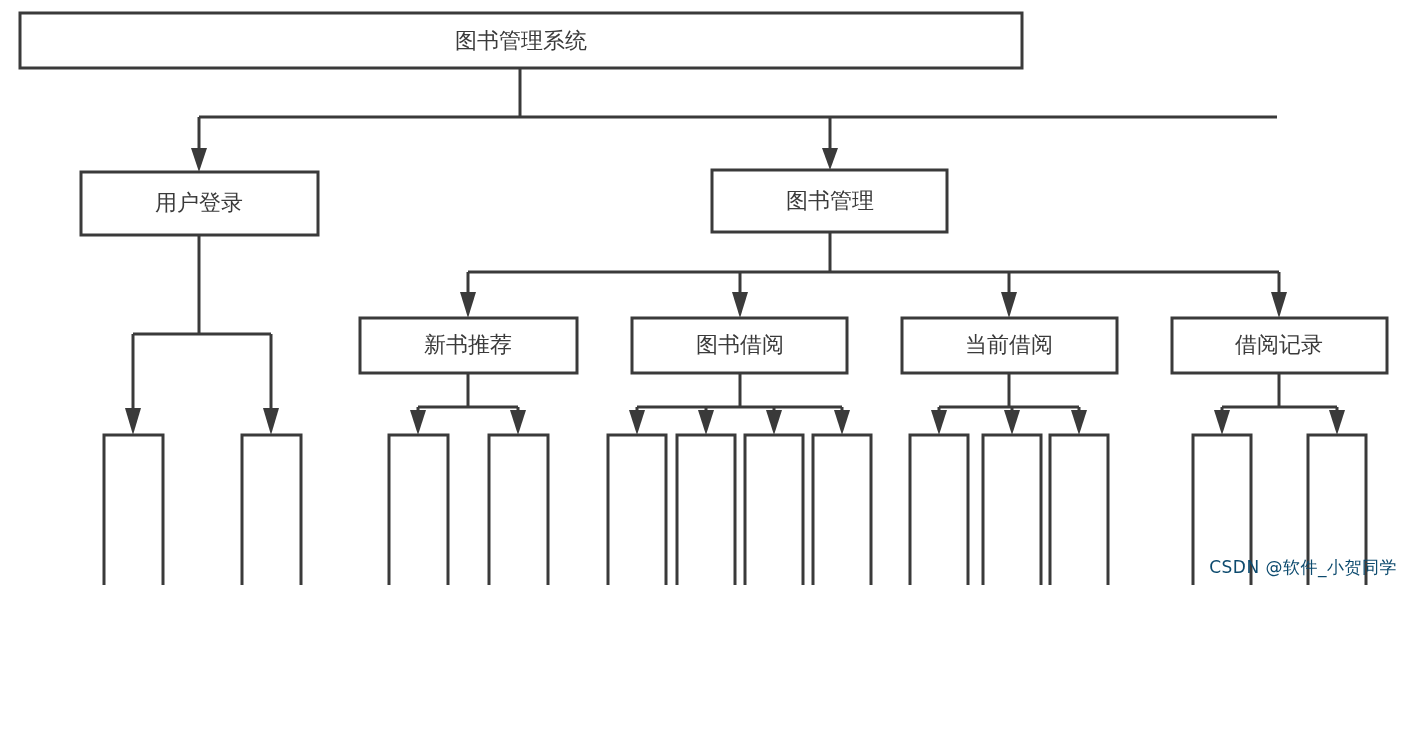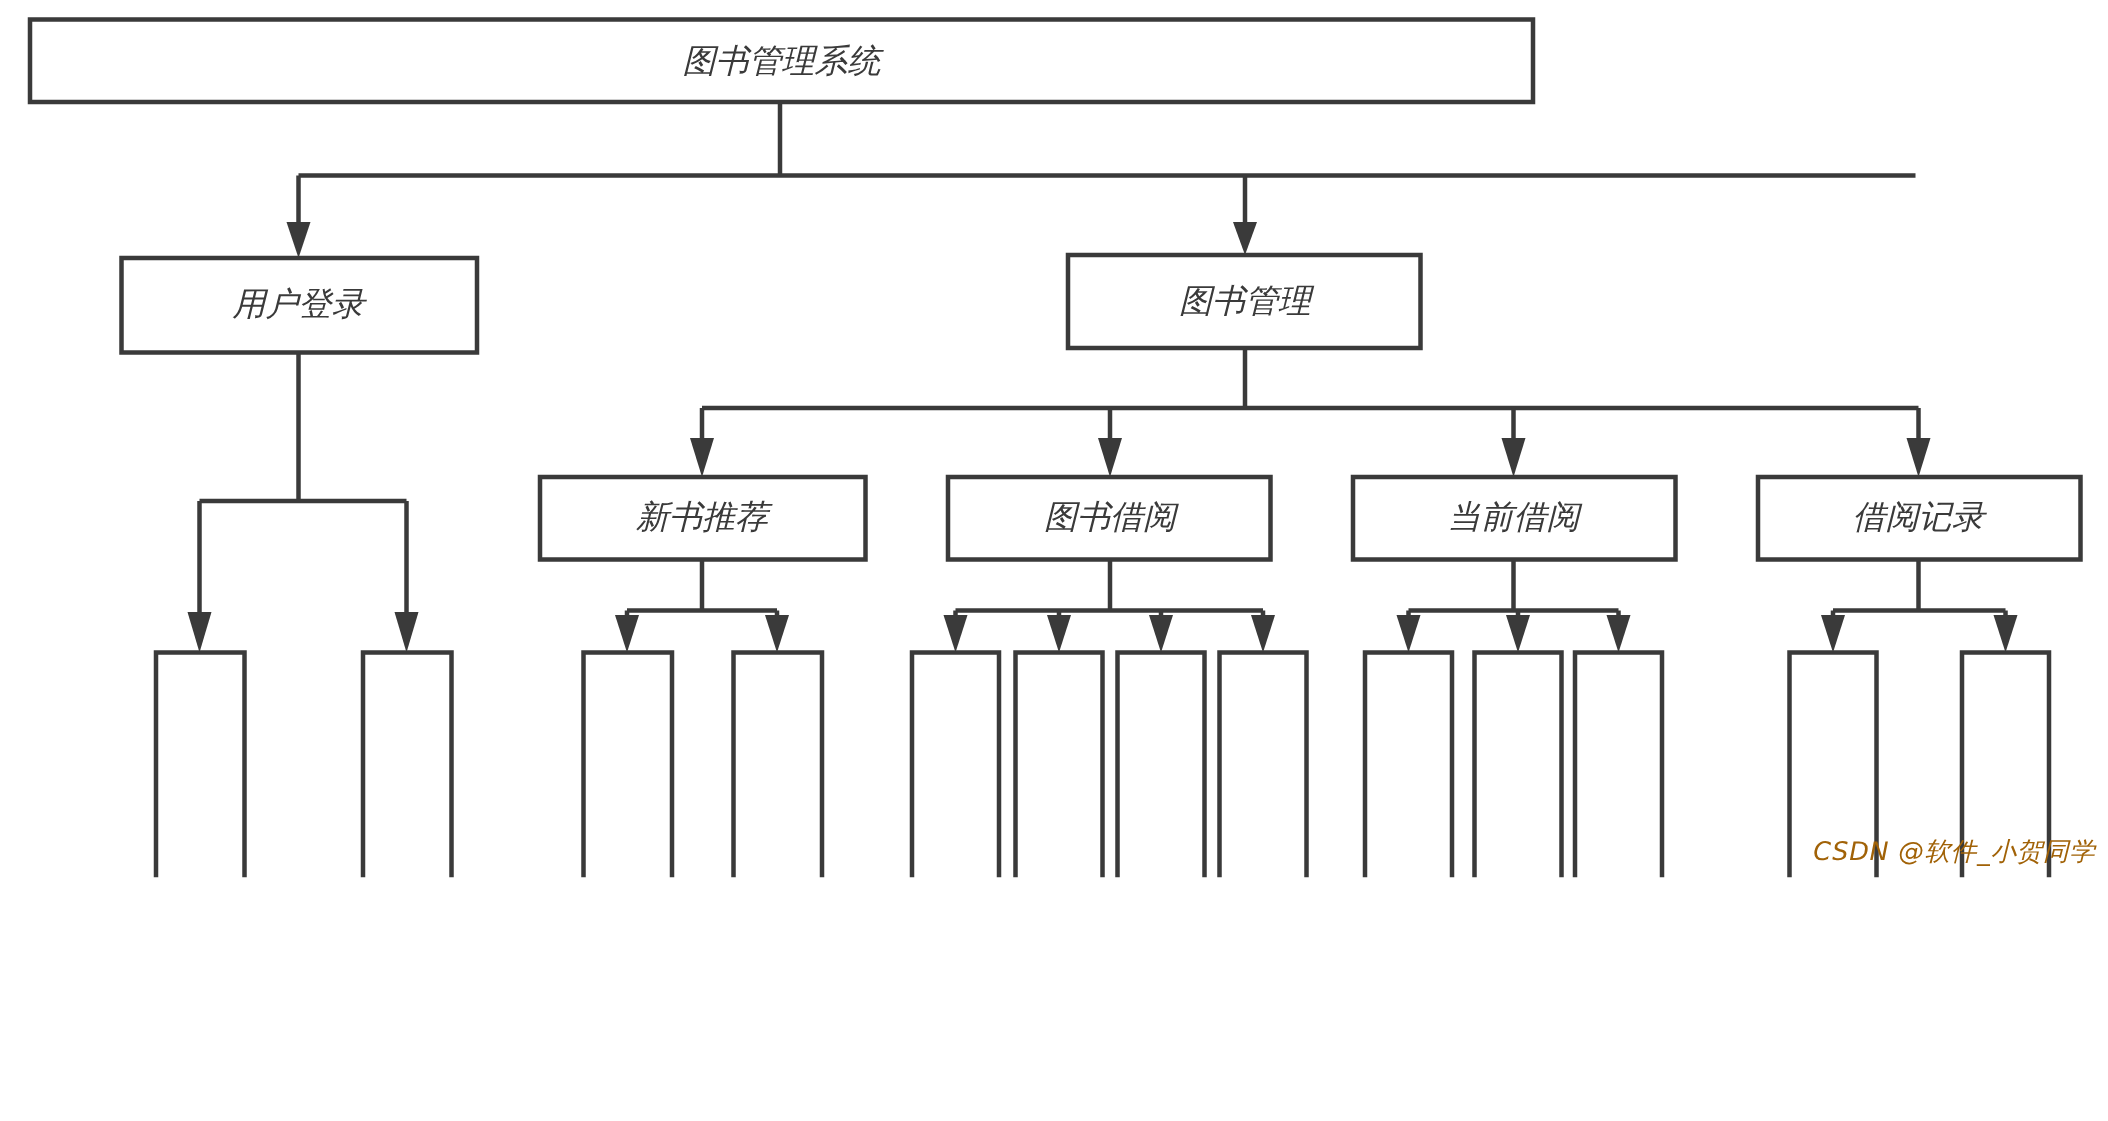--- a/index.html
+++ b/index.html
@@ -9,21 +9,20 @@
   }
   body {
     font-family: "DejaVu Sans", "Liberation Sans", sans-serif;
   }
   #canvas {
     position: relative;
     width: 1405px;
     height: 585px;
     background: #ffffff;
     overflow: hidden;
-    font-style: italic;
   }
   svg.diagram {
     position: absolute;
     left: 0;
     top: 0;
     width: 1405px;
     height: 747px;
   }
   .node-box {
     fill: #ffffff;
@@ -60,21 +59,21 @@
     align-items: flex-start;
     justify-content: center;
     pointer-events: none;
   }
   .watermark {
     position: absolute;
     right: 8px;
     bottom: 6px;
     font-family: "DejaVu Sans", "Liberation Sans", sans-serif;
     font-size: 17px;
-    color: #a16207;
+    color: #0c4a6e;
     letter-spacing: 0.5px;
     white-space: nowrap;
   }
 </style>
 </head>
 <body>
 
 <div id="canvas">
 
   <svg class="diagram" viewBox="0 0 1405 747" xmlns="http://www.w3.org/2000/svg">

